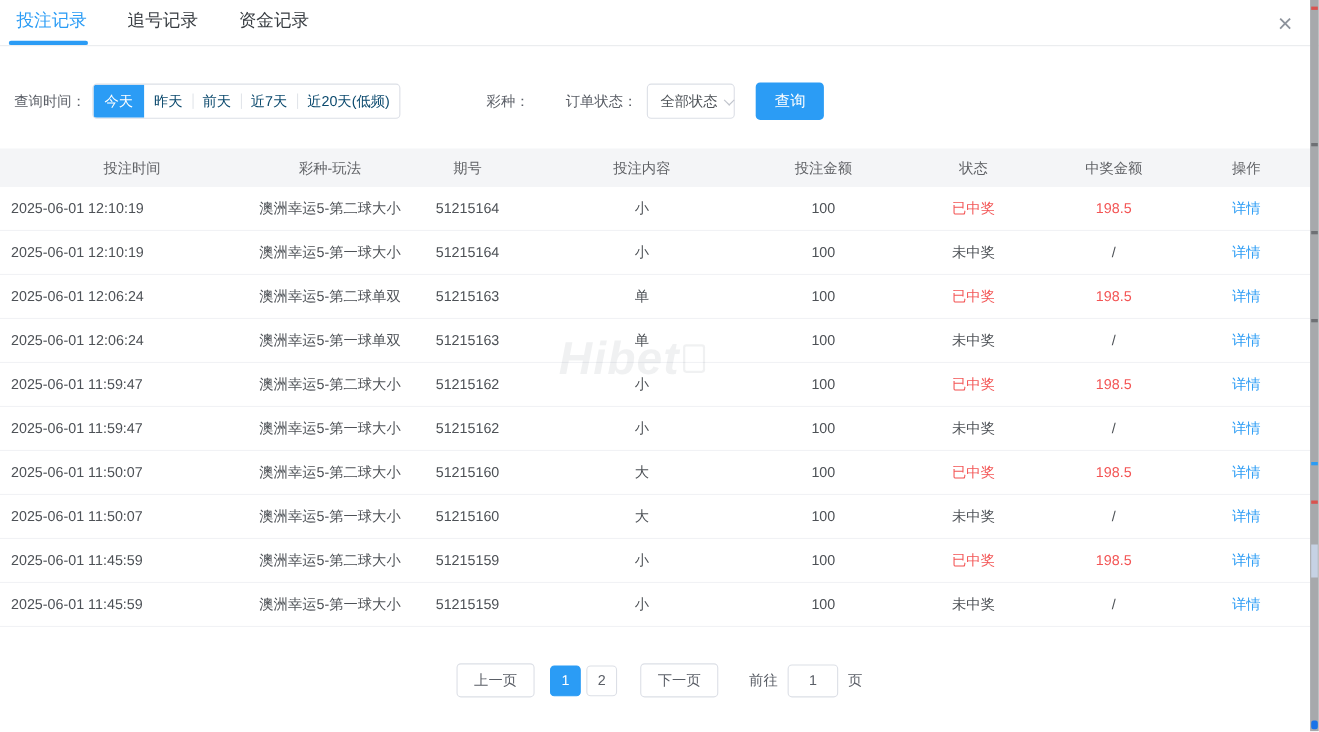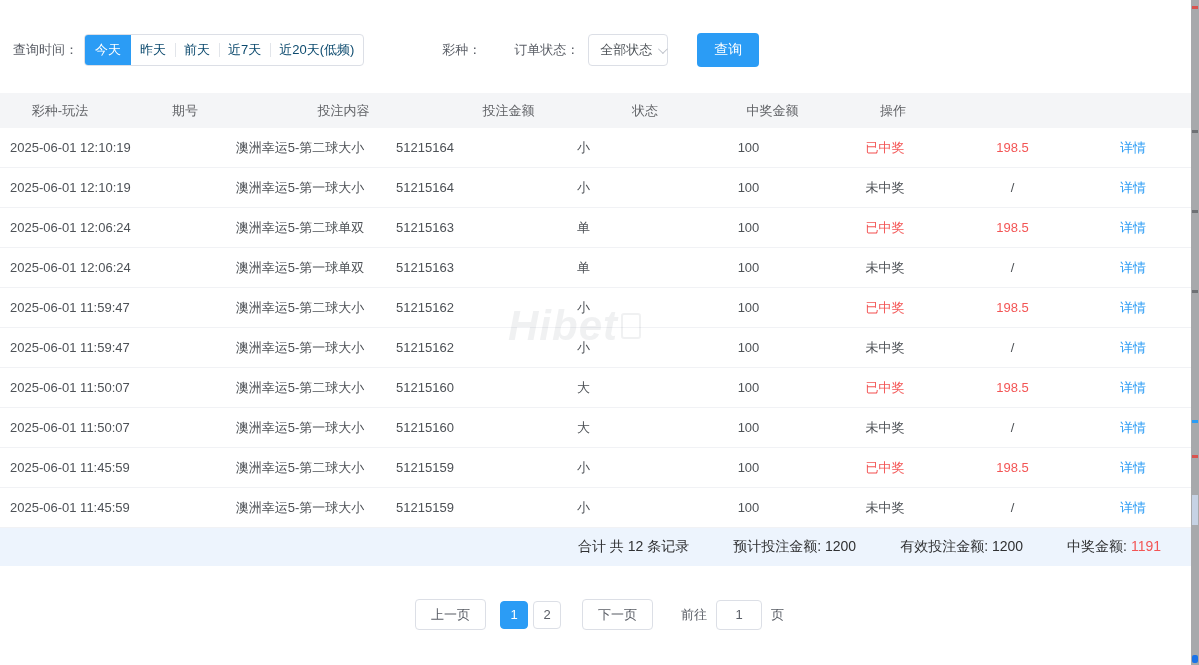--- a/index.html
+++ b/index.html
@@ -20,21 +20,21 @@
   .btn-group{display:flex;align-items:stretch;border:1px solid #dcdfe6;border-radius:4px;height:32px;overflow:hidden;}
   .bg-item{position:relative;display:flex;align-items:center;padding:0 9px;color:#0c4a6e;cursor:pointer;white-space:nowrap;}
   .bg-item.active{background:#2b9cf5;color:#fff;padding:0 10px;}
   .bg-item.sep::before{content:"";position:absolute;left:0;top:8px;bottom:8px;width:1px;background:#e2e5ea;}
   .lbl-lottery{margin-left:78px;}
   .select{display:flex;align-items:center;justify-content:space-between;border:1px solid #dcdfe6;border-radius:4px;height:32px;padding:0 8px 0 11px;color:#4e5358;cursor:pointer;margin-left:16px;background:#fff;white-space:nowrap;}
   .sel-lottery{width:104px;}
   .sel-status{width:80px;margin-left:3px;}
   .lbl-status{margin-left:27px;}
   .chev{width:7px;height:7px;border-right:1px solid #c0c4cc;border-bottom:1px solid #c0c4cc;transform:rotate(45deg) translateY(-2px);margin-left:6px;flex:none;}
-  .query-btn{width:62px;height:34px;background:#2b9cf5;color:#fff;border:none;border-radius:4px;font-size:14px;margin-left:29px;cursor:pointer;font-family:inherit;}
+  .query-btn{width:62px;height:34px;background:#2b9cf5;color:#fff;border:none;border-radius:4px;font-size:14px;margin-left:19px;cursor:pointer;font-family:inherit;}
 
   
   .table{margin-top:26px;width:1191px;}
   .thead{display:flex;align-items:center;height:35px;background:#f4f5f7;font-size:13px;color:#606266;}
   .trow{display:flex;align-items:center;height:40px;border-bottom:1px solid #f1f2f5;font-size:13px;color:#4d5156;background:transparent;}
   .cell{display:flex;justify-content:center;align-items:center;white-space:nowrap;overflow:visible;}
   .c1{width:240px;}
   .c2{width:120px;}
   .c3{width:130px;}
   .c4{width:187px;}
@@ -72,20 +72,26 @@
   .edge-strip .d.red{background:#d9534f;}
   .edge-strip .d.blue{background:#2b9cf5;}
   .edge-strip .d.light{background:#c6d2e4;height:30px;}
   .edge-strip .d.blob{background:#1a73e8;height:8px;border-radius:2px;bottom:2px;}
 </style>
 </head>
 <body>
 
 <div class="modal">
 
+  <div class="tabbar">
+    <div class="tab active"><span>投注记录</span></div>
+      <div class="tab"><span>追号记录</span></div>
+      <div class="tab"><span>资金记录</span></div>
+      <span class="close">×</span>
+  </div>
 
   <div class="filters">
     <span class="flabel">查询时间：</span>
     <div class="btn-group">
         <div class="bg-item active">
           <span>今天</span>
         </div>
         <div class="bg-item">
           <span>昨天</span>
         </div>
@@ -103,20 +109,21 @@
     <span class="flabel lbl-status">订单状态：</span>
     <div class="select sel-status">
       <span>全部状态</span>
       <span class="chev"></span>
     </div>
     <button class="query-btn">查询</button>
   </div>
 
   <div class="table">
     <div class="thead">
+      <div class="cell c1">投注时间</div>
       <div class="cell c2">彩种-玩法</div>
       <div class="cell c3">期号</div>
       <div class="cell c4">投注内容</div>
       <div class="cell c5">投注金额</div>
       <div class="cell c6">状态</div>
       <div class="cell c7">中奖金额</div>
       <div class="cell c8">操作</div>
     </div>
     <div id="tbody">
         <div class="trow">
@@ -235,26 +242,20 @@
     <div class="cell c5">100</div>
     <div class="cell c6">未中奖</div>
     <div class="cell c7">/</div>
     <div class="cell c8">
             <span class="link">详情</span>
           </div>
   </div>
       </div>
   </div>
 
-  <div class="summary">
-    <span>合计 共 12 条记录</span>
-    <span>预计投注金额: 1200</span>
-    <span>有效投注金额: 1200</span>
-    <span><span>中奖金额: </span><span class="red">1191</span></span>
-  </div>
 
   <div class="pagination">
     <div class="pg-btn pg-prev">上一页</div>
     <div id="pg-nums" style="display:flex;align-items:center;">
         <div class="pg-num active">
           <span>1</span>
         </div>
         <div class="pg-num">
           <span>2</span>
         </div>

